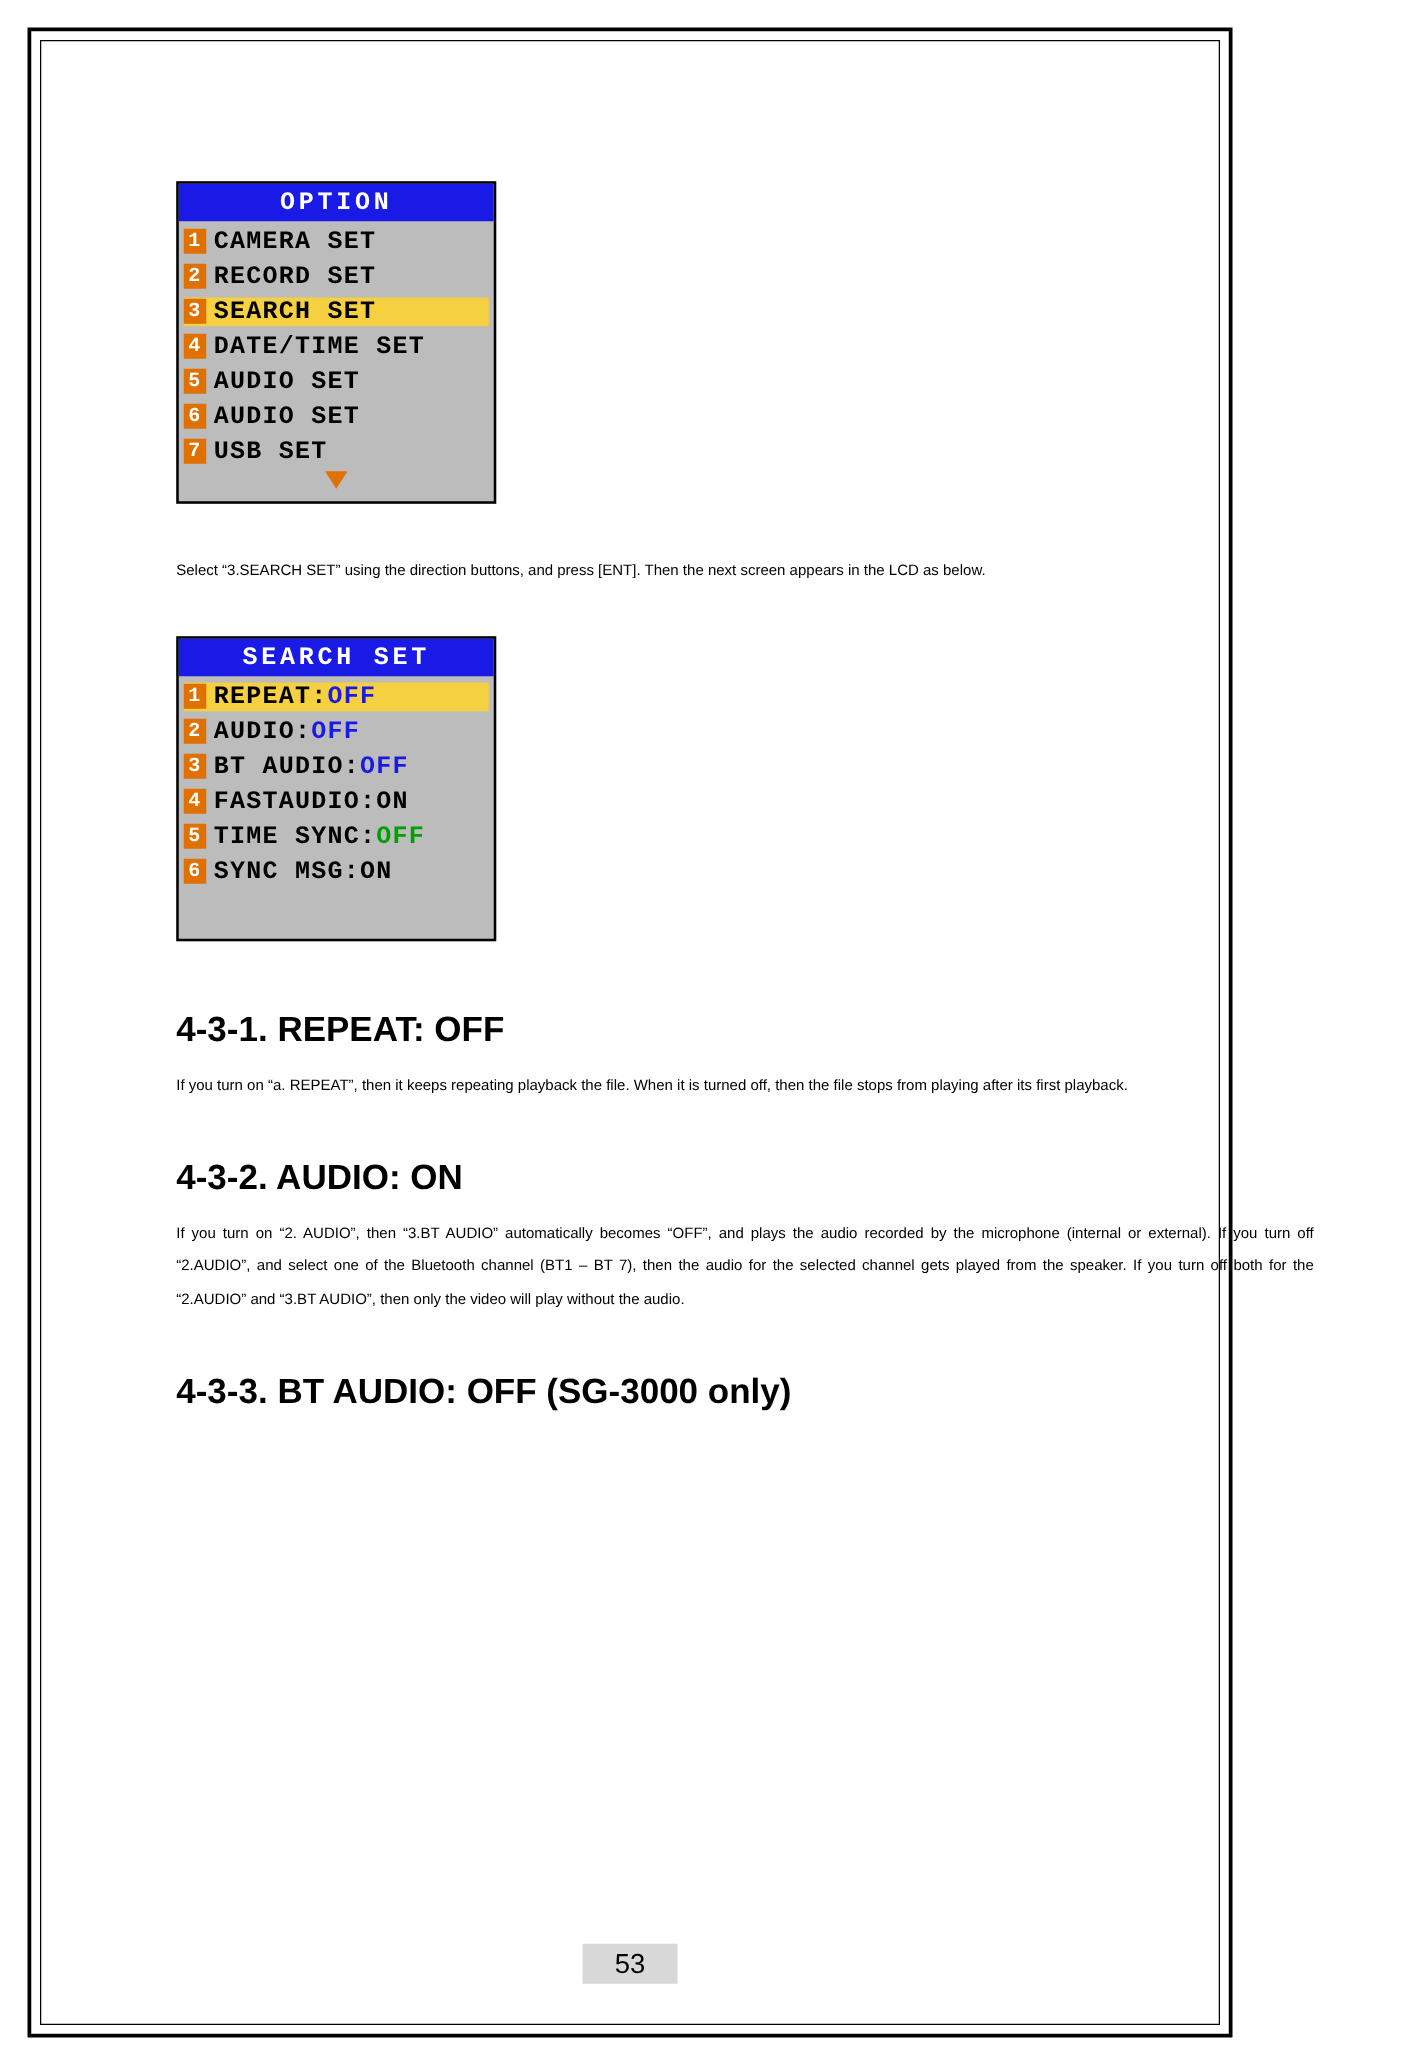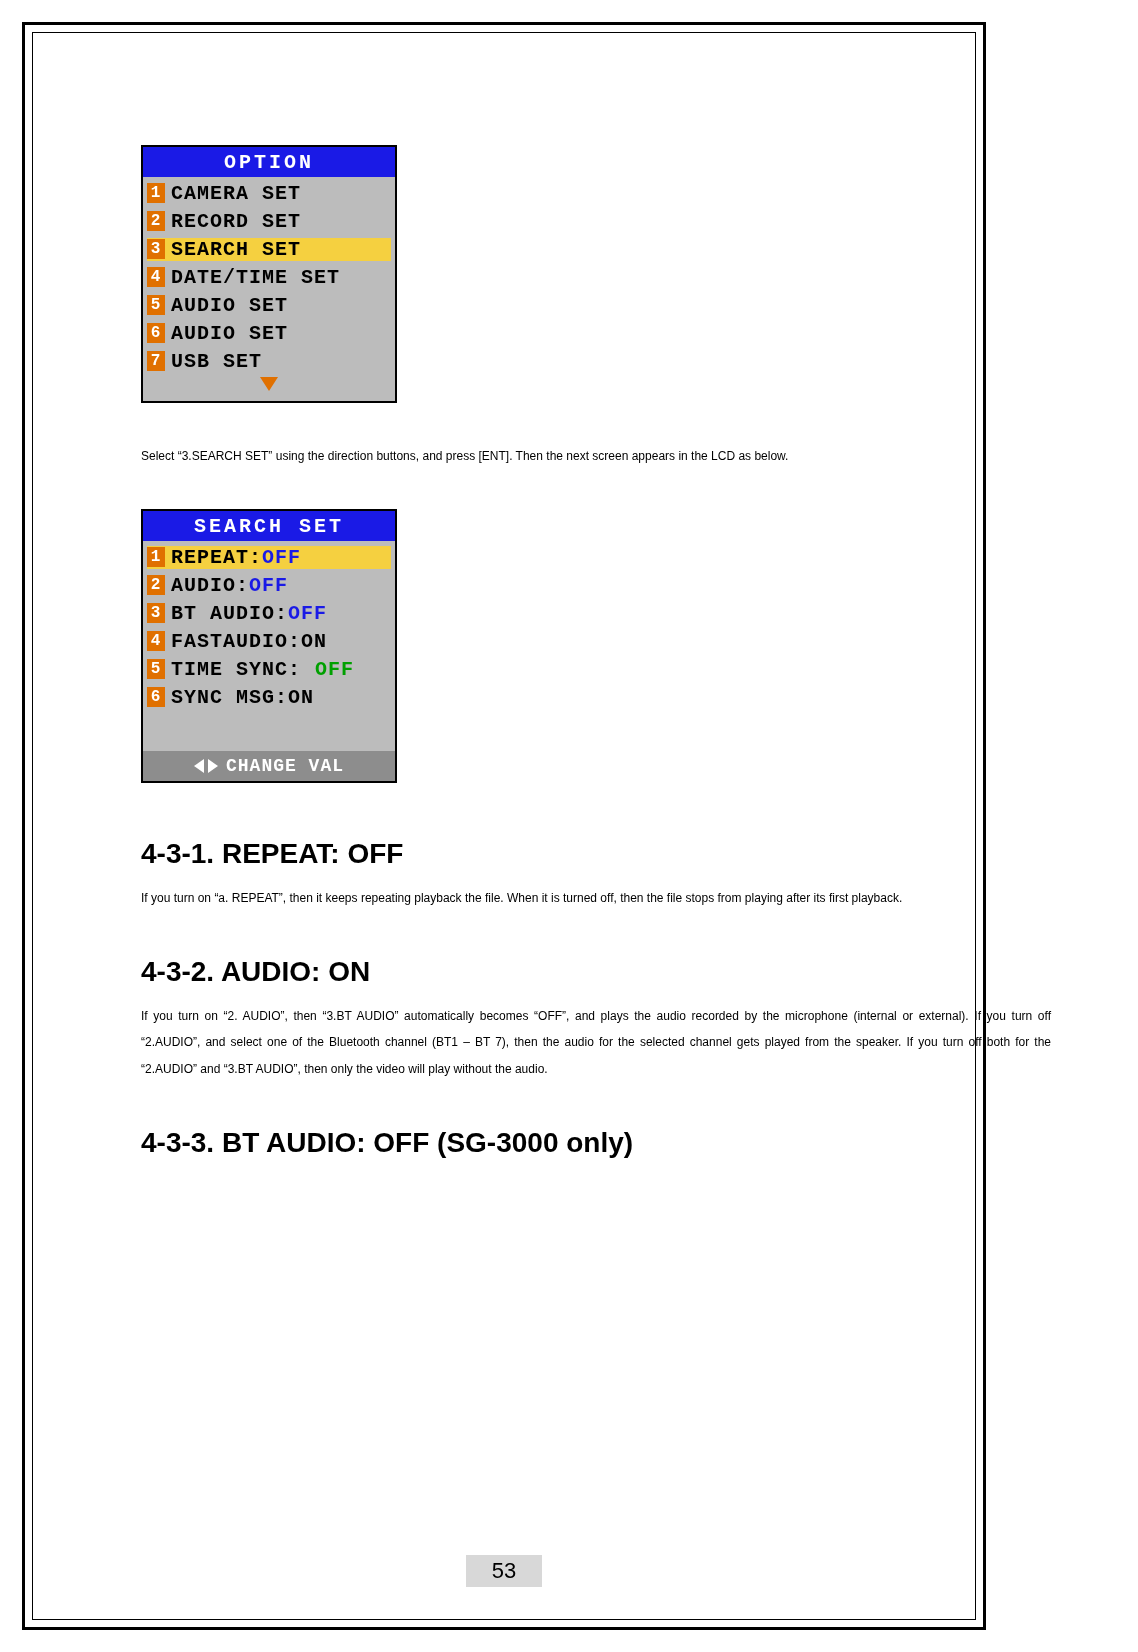--- a/index.html
+++ b/index.html
@@ -103,33 +103,28 @@
             <div class="lcd-row">
               <span class="lcd-num num-orange">3</span>
               <span class="lcd-text" style="display: flex;"><span class="row-label">BT AUDIO:</span><span class="lcd-val val-off">OFF</span></span>
             </div>
             <div class="lcd-row">
               <span class="lcd-num num-orange">4</span>
               <span class="lcd-text" style="display: flex; align-items: flex-end;"><span class="row-label">FASTAUDIO:</span><span class="lcd-val val-on">ON</span></span>
             </div>
             <div class="lcd-row">
               <span class="lcd-num num-orange">5</span>
-              <span class="lcd-text" style="display: flex; gap: 14px;"><span class="row-label">TIME SYNC:</span><span class="lcd-val val-green">OFF</span></span>
+              <span class="lcd-text" style="display: flex;"><span class="row-label">TIME SYNC:</span><span class="lcd-val val-green">OFF</span></span>
             </div>
             <div class="lcd-row">
               <span class="lcd-num num-orange">6</span>
               <span class="lcd-text" style="display: flex;"><span class="row-label">SYNC MSG:</span><span class="lcd-val val-on">ON</span></span>
             </div>
           </div>
         <div class="lcd-spacer"></div>
-        <div class="lcd-foot">
-          <span class="tri-left"></span>
-          <span class="tri-right"></span>
-          <span>CHANGE VAL</span>
-        </div>
       </div>
 
       <div style="height:40px"></div>
 
       <div class="section-head">4-3-1. REPEAT: OFF</div>
       <div class="body-text">If you turn on “a. REPEAT”, then it keeps repeating playback the file. When it is turned off, then the file stops from playing after its first playback.</div>
 
       <div style="height:30px"></div>
 
       <div class="section-head">4-3-2. AUDIO: ON</div>

